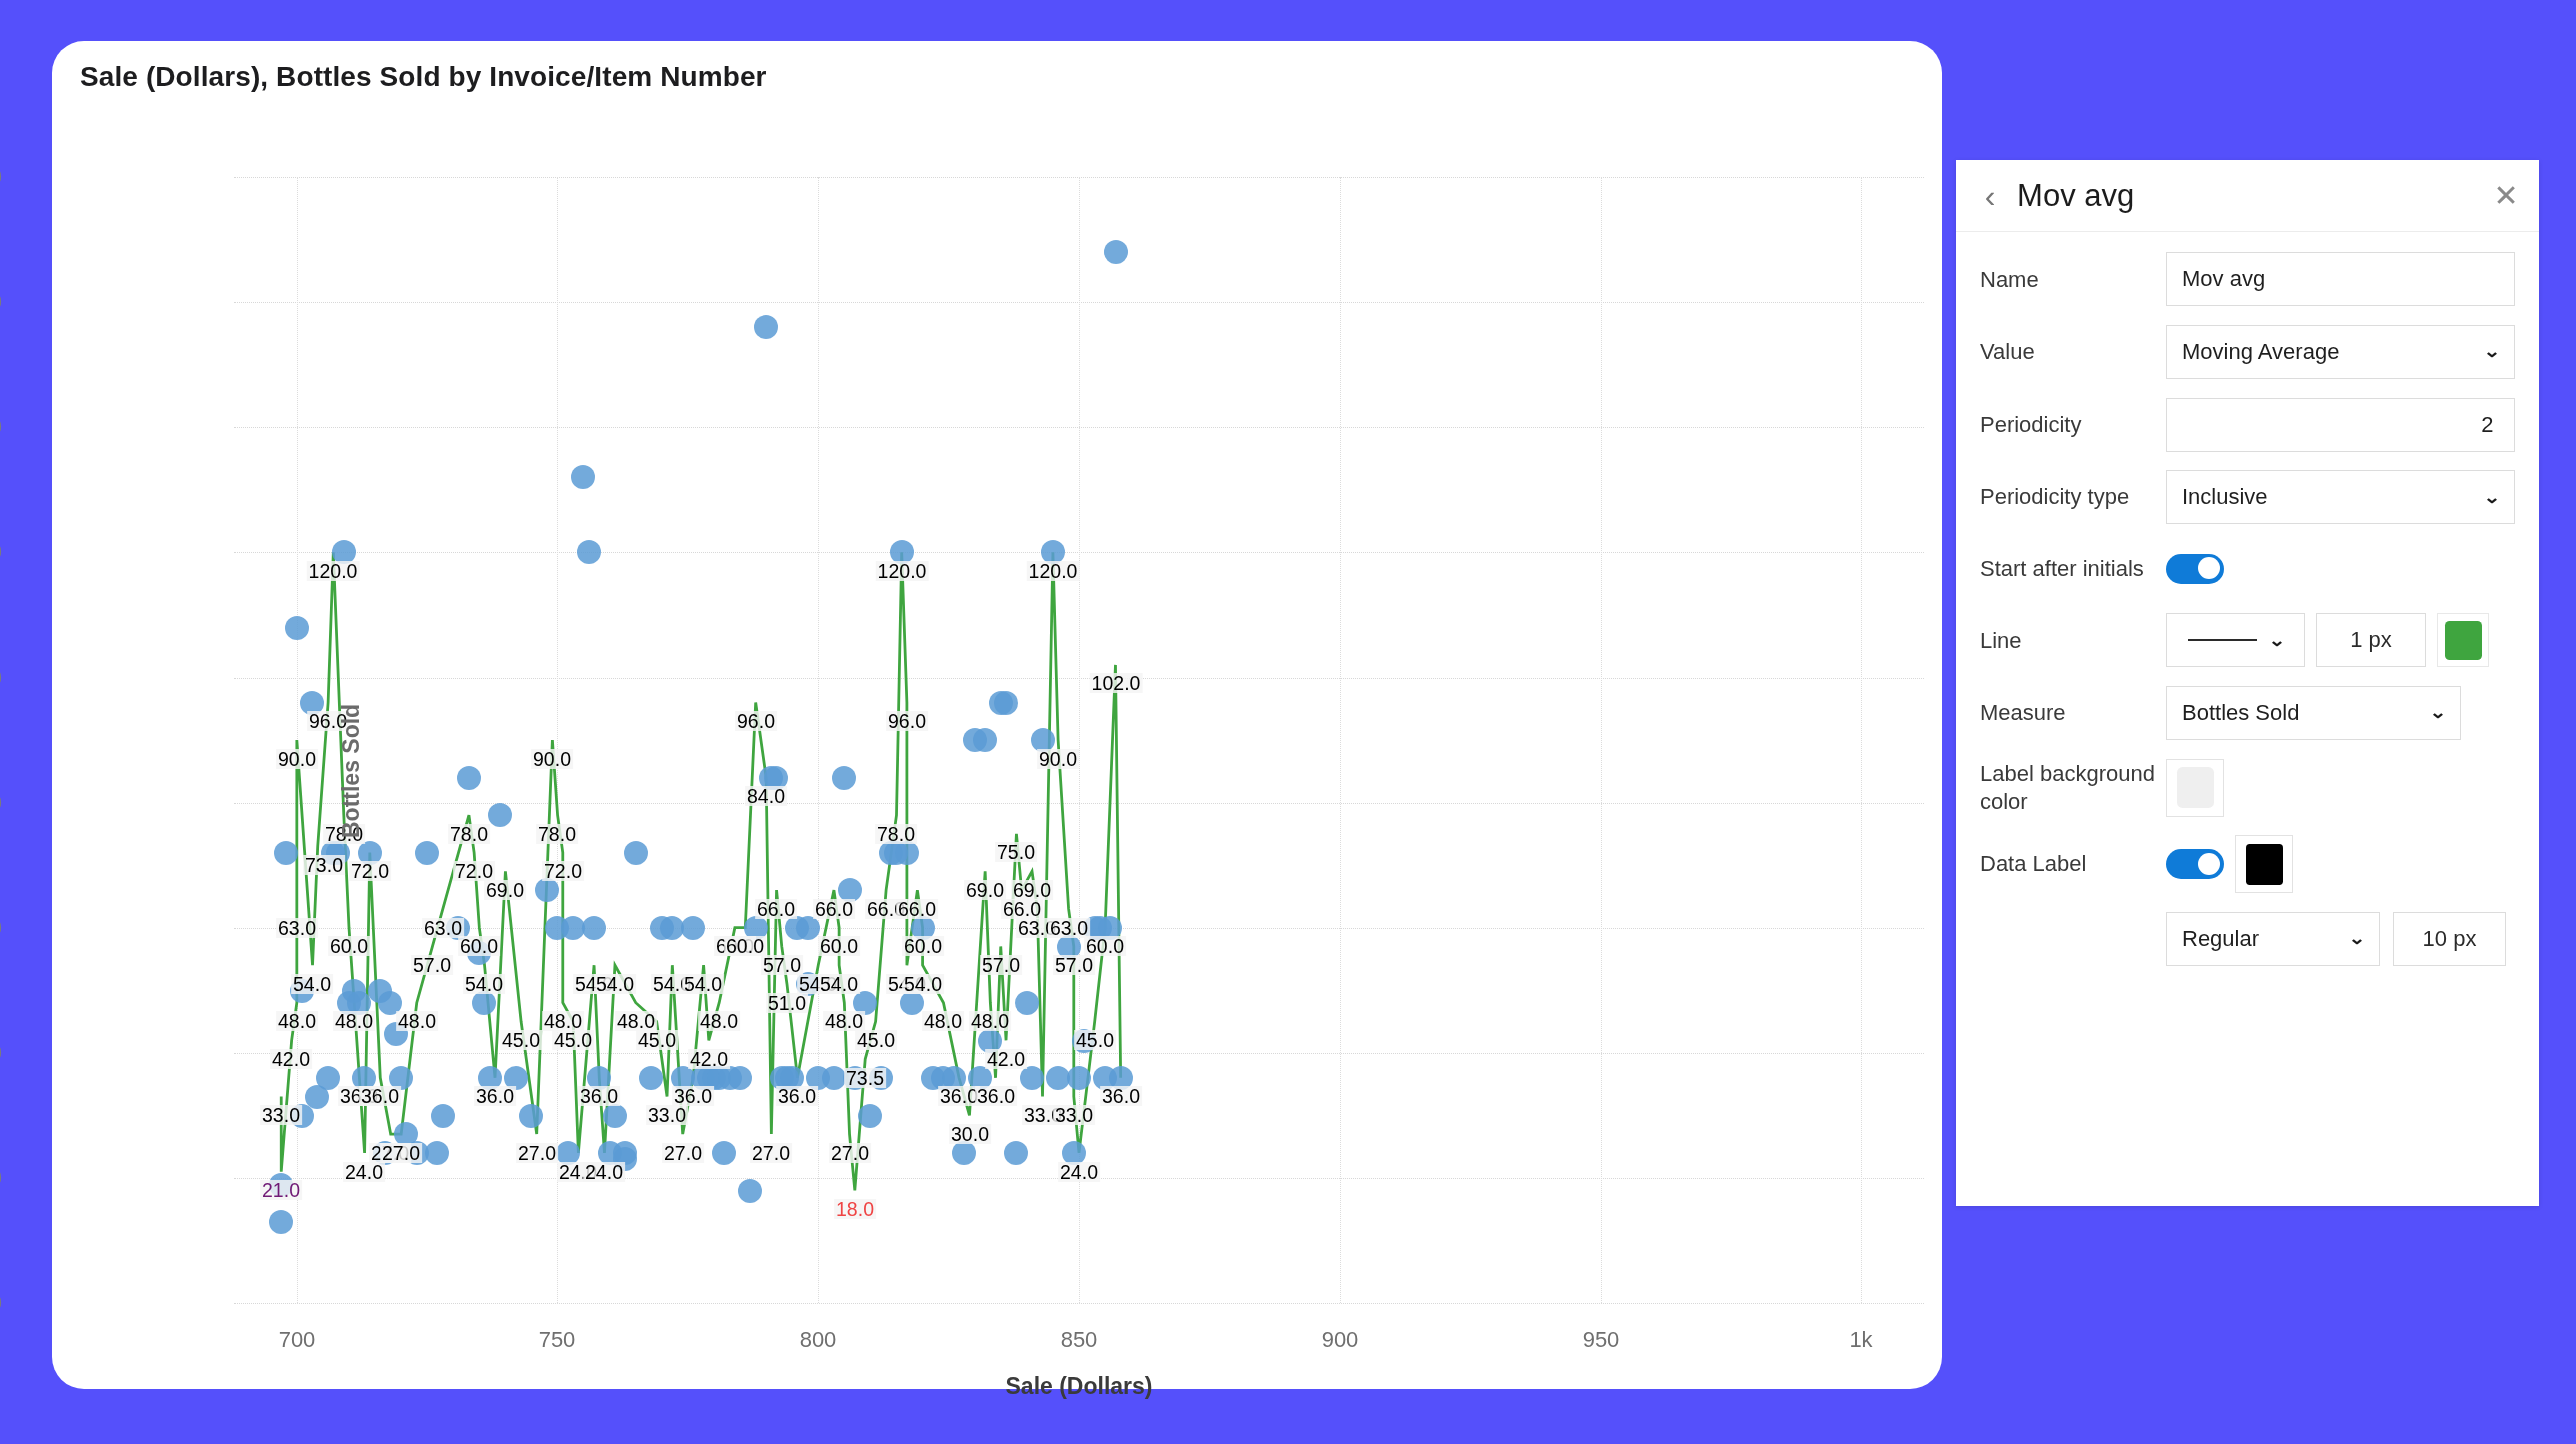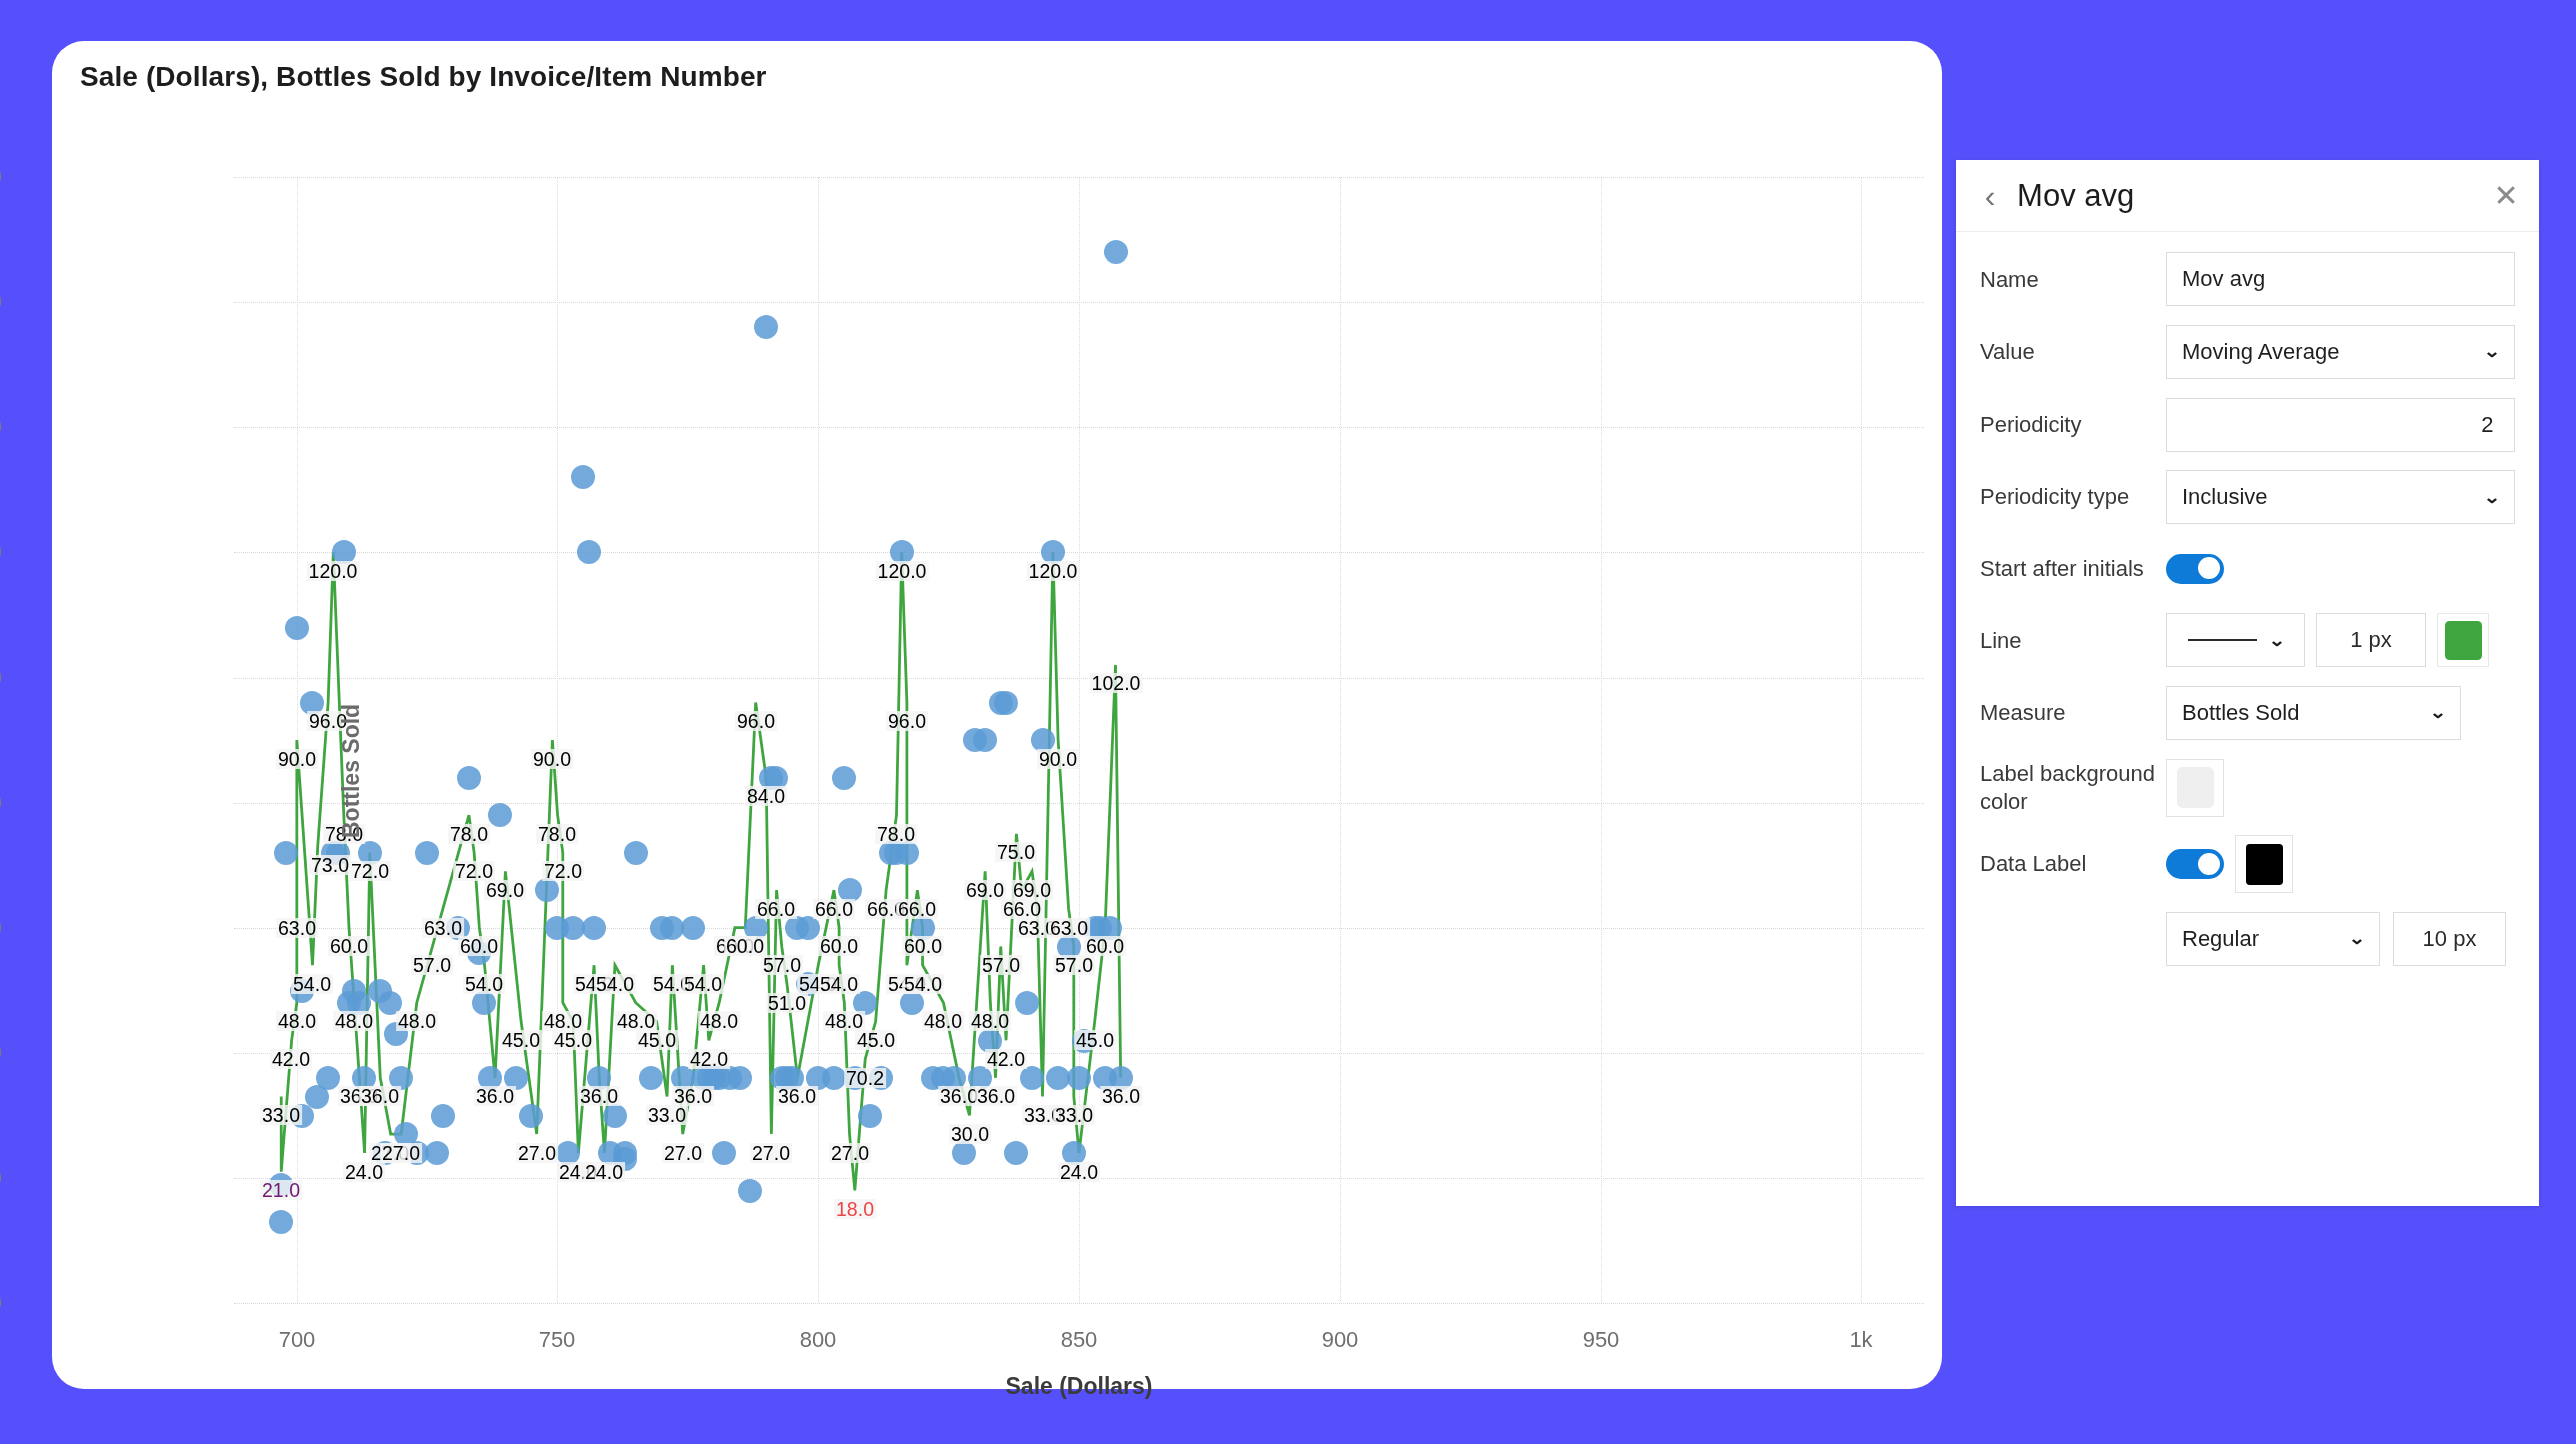--- a/index.html
+++ b/index.html
@@ -350,21 +350,21 @@
           <div class="dot" style="left: 887px; top: 901px; background: rgb(91, 155, 213);"></div>
         </div>
       <div class="plot-inner" id="label-layer">
           <div class="dlabel" style="left: 47px; top: 928px; color: rgb(0, 0, 0);">33.0</div>
           <div class="dlabel" style="left: 47px; top: 1003px; color: #701a75;">21.0</div>
           <div class="dlabel" style="left: 57px; top: 872px; color: rgb(0, 0, 0);">42.0</div>
           <div class="dlabel" style="left: 63px; top: 834px; color: rgb(0, 0, 0);">48.0</div>
           <div class="dlabel" style="left: 63px; top: 741px; color: rgb(0, 0, 0);">63.0</div>
           <div class="dlabel" style="left: 63px; top: 572px; color: rgb(0, 0, 0);">90.0</div>
           <div class="dlabel" style="left: 78px; top: 797px; color: rgb(0, 0, 0);">54.0</div>
-          <div class="dlabel" style="left: 96px; top: 678px; color: rgb(0, 0, 0);">73.0</div>
+          <div class="dlabel" style="left: 90px; top: 678px; color: rgb(0, 0, 0);">73.0</div>
           <div class="dlabel" style="left: 94px; top: 534px; color: rgb(0, 0, 0);">96.0</div>
           <div class="dlabel" style="left: 99px; top: 384px; color: rgb(0, 0, 0);">120.0</div>
           <div class="dlabel" style="left: 110px; top: 647px; color: rgb(0, 0, 0);">78.0</div>
           <div class="dlabel" style="left: 115px; top: 759px; color: rgb(0, 0, 0);">60.0</div>
           <div class="dlabel" style="left: 120px; top: 834px; color: rgb(0, 0, 0);">48.0</div>
           <div class="dlabel" style="left: 125px; top: 909px; color: rgb(0, 0, 0);">36.0</div>
           <div class="dlabel" style="left: 130px; top: 985px; color: rgb(0, 0, 0);">24.0</div>
           <div class="dlabel" style="left: 136px; top: 684px; color: rgb(0, 0, 0);">72.0</div>
           <div class="dlabel" style="left: 146px; top: 909px; color: rgb(0, 0, 0);">36.0</div>
           <div class="dlabel" style="left: 156px; top: 966px; color: rgb(0, 0, 0);">27.0</div>
@@ -408,21 +408,21 @@
           <div class="dlabel" style="left: 548px; top: 778px; color: rgb(0, 0, 0);">57.0</div>
           <div class="dlabel" style="left: 553px; top: 816px; color: rgb(0, 0, 0);">51.0</div>
           <div class="dlabel" style="left: 563px; top: 909px; color: rgb(0, 0, 0);">36.0</div>
           <div class="dlabel" style="left: 584px; top: 797px; color: rgb(0, 0, 0);">54.0</div>
           <div class="dlabel" style="left: 600px; top: 722px; color: rgb(0, 0, 0);">66.0</div>
           <div class="dlabel" style="left: 605px; top: 759px; color: rgb(0, 0, 0);">60.0</div>
           <div class="dlabel" style="left: 605px; top: 797px; color: rgb(0, 0, 0);">54.0</div>
           <div class="dlabel" style="left: 610px; top: 834px; color: rgb(0, 0, 0);">48.0</div>
           <div class="dlabel" style="left: 616px; top: 966px; color: rgb(0, 0, 0);">27.0</div>
           <div class="dlabel" style="left: 621px; top: 1022px; color: #ef4444;">18.0</div>
-          <div class="dlabel" style="left: 631px; top: 891px; color: rgb(0, 0, 0);">70.2</div>
+          <div class="dlabel" style="left: 631px; top: 891px; color: rgb(0, 0, 0);">73.5</div>
           <div class="dlabel" style="left: 642px; top: 853px; color: rgb(0, 0, 0);">45.0</div>
           <div class="dlabel" style="left: 652px; top: 722px; color: rgb(0, 0, 0);">66.0</div>
           <div class="dlabel" style="left: 662px; top: 647px; color: rgb(0, 0, 0);">78.0</div>
           <div class="dlabel" style="left: 668px; top: 384px; color: rgb(0, 0, 0);">120.0</div>
           <div class="dlabel" style="left: 673px; top: 534px; color: rgb(0, 0, 0);">96.0</div>
           <div class="dlabel" style="left: 673px; top: 797px; color: rgb(0, 0, 0);">54.0</div>
           <div class="dlabel" style="left: 683px; top: 722px; color: rgb(0, 0, 0);">66.0</div>
           <div class="dlabel" style="left: 689px; top: 759px; color: rgb(0, 0, 0);">60.0</div>
           <div class="dlabel" style="left: 689px; top: 797px; color: rgb(0, 0, 0);">54.0</div>
           <div class="dlabel" style="left: 709px; top: 834px; color: rgb(0, 0, 0);">48.0</div>

